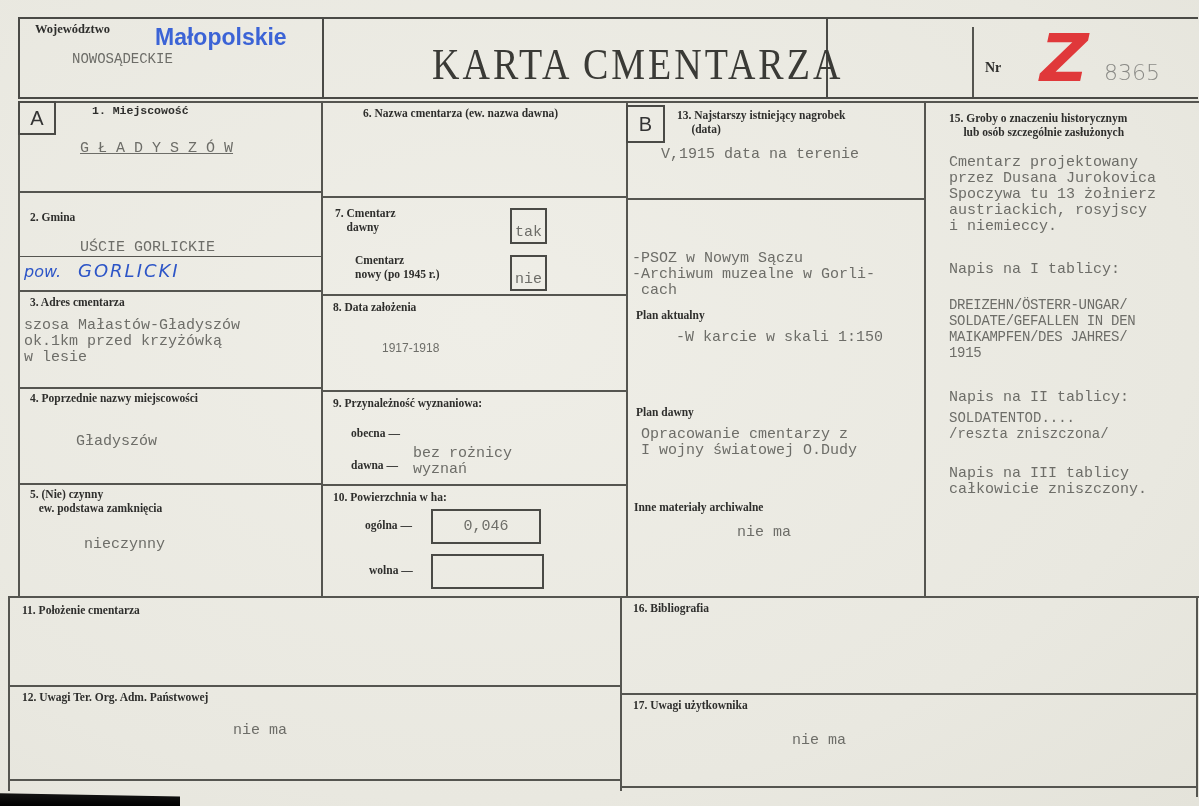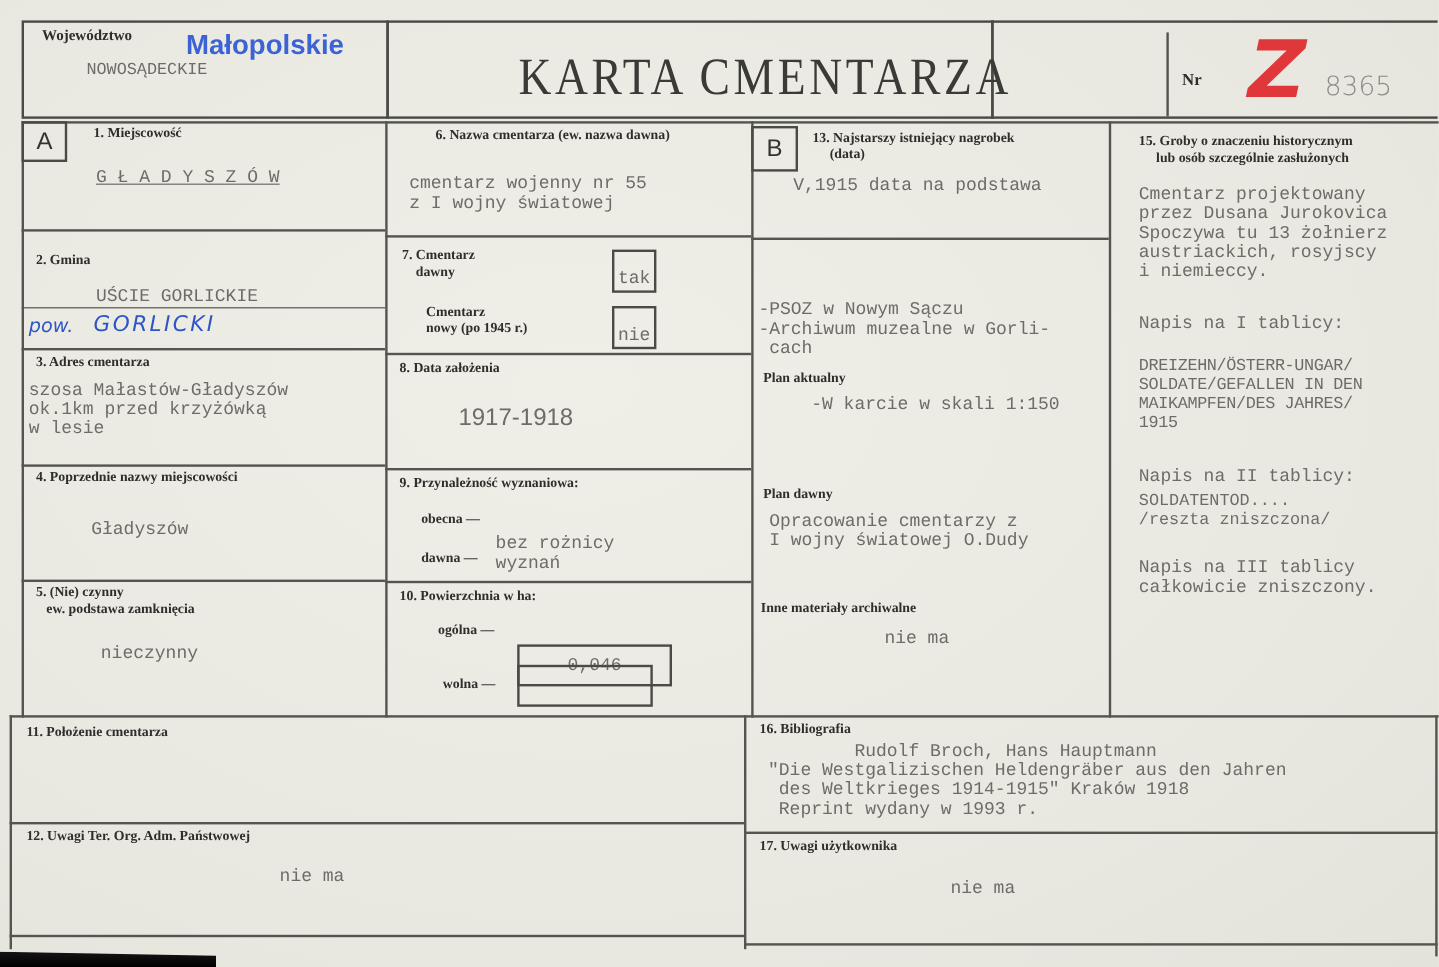--- a/index.html
+++ b/index.html
@@ -124,21 +124,21 @@
   <span class="red-z" style="left:1040px;top:20px;">Z</span>
   <span class="pencil" style="left:1104px;top:60px;">8365</span>
 
   <div class="vl" style="left:18px;top:101px;height:497px;"></div>
   <div class="vl" style="left:321px;top:101px;height:497px;"></div>
   <div class="vl" style="left:626px;top:101px;height:497px;"></div>
   <div class="vl" style="left:924px;top:101px;height:497px;"></div>
   <div class="hl" style="left:18px;top:101px;width:1181px;"></div>
 
   <div class="letter-box" style="left:18px;top:101px;width:38px;height:34px;">A</div>
-  <span class="lbl" style="left:78px;top:104px;">1. Miejscowość</span>
+  <span class="lbl" style="left:92px;top:104px;font-family:Liberation Mono, monospace;">1. Miejscowość</span>
   <span class="type" style="left:80px;top:141px;text-decoration:underline;font-size:15px;">G Ł A D Y S Z Ó W</span>
 
   <div class="hl" style="left:18px;top:191px;width:303px;"></div>
   <span class="lbl" style="left:30px;top:210px;">2. Gmina</span>
   <span class="type" style="left:80px;top:240px;">UŚCIE GORLICKIE</span>
   <div class="hl" style="left:18px;top:256px;width:303px;height:1px;"></div>
   <span class="hand-blue" style="left:24px;top:262px;font-size:16px;">pow.</span>
   <span class="hand-blue" style="left:78px;top:260px;font-size:18px;letter-spacing:2px;">GORLICKI</span>
 
   <div class="hl" style="left:18px;top:290px;width:303px;"></div>
@@ -150,53 +150,51 @@
   <div class="hl" style="left:18px;top:387px;width:303px;"></div>
   <span class="lbl" style="left:30px;top:391px;">4. Poprzednie nazwy miejscowości</span>
   <span class="type" style="left:76px;top:434px;">Gładyszów</span>
 
   <div class="hl" style="left:18px;top:483px;width:303px;"></div>
   <span class="lbl" style="left:30px;top:487px;">5. (Nie) czynny
    ew. podstawa zamknięcia</span>
   <span class="type" style="left:84px;top:537px;">nieczynny</span>
 
   <span class="lbl" style="left:335px;top:106px;margin-left:28px;">6. Nazwa cmentarza (ew. nazwa dawna)</span>
-  <span class="type" style="left:341px;top:146px;">cmentarz wojenny nr 55
-z I wojny światowej</span>
 
   <div class="hl" style="left:321px;top:196px;width:305px;"></div>
   <span class="lbl" style="left:335px;top:206px;">7. Cmentarz
     dawny</span>
   <div class="check-box" style="left:510px;top:208px;width:37px;height:36px;">tak</div>
   <span class="lbl" style="left:355px;top:253px;">Cmentarz
 nowy (po 1945 r.)</span>
   <div class="check-box" style="left:510px;top:255px;width:37px;height:36px;">nie</div>
 
   <div class="hl" style="left:321px;top:294px;width:305px;"></div>
   <span class="lbl" style="left:333px;top:300px;">8. Data założenia</span>
-  <span class="type" style="left:382px;top:340px;font-family:'Liberation Sans',sans-serif;font-size:20px;">1917-1918</span>
+  <span class="type" style="left:382px;top:340px;font-family:'Liberation Sans',sans-serif;font-size:12px;">1917-1918</span>
 
   <div class="hl" style="left:321px;top:390px;width:305px;"></div>
   <span class="lbl" style="left:333px;top:396px;">9. Przynależność wyznaniowa:</span>
   <span class="lbl" style="left:351px;top:426px;">obecna —</span>
   <span class="lbl" style="left:351px;top:458px;">dawna —</span>
   <span class="type" style="left:413px;top:446px;">bez rożnicy
 wyznań</span>
 
   <div class="hl" style="left:321px;top:484px;width:305px;"></div>
   <span class="lbl" style="left:333px;top:490px;">10. Powierzchnia w ha:</span>
   <span class="lbl" style="left:365px;top:518px;">ogólna —</span>
-  <div class="area-box" style="left:431px;top:537px;width:129px;height:35px;">0,046</div>
+  <div class="area-box" style="left:431px;top:509px;width:110px;height:35px;">0,046</div>
   <span class="lbl" style="left:369px;top:563px;">wolna —</span>
   <div class="area-box" style="left:431px;top:554px;width:113px;height:35px;"></div>
 
   <div class="letter-box" style="left:626px;top:105px;width:39px;height:38px;">B</div>
   <span class="lbl" style="left:677px;top:108px;">13. Najstarszy istniejący nagrobek
      (data)</span>
-  <span class="type" style="left:661px;top:147px;">V,1915 data na podstawa</span>
+  <span class="type" style="left:661px;top:147px;">V,1915 data na terenie</span>
 
   <div class="hl" style="left:626px;top:198px;width:298px;"></div>
   <span class="type" style="left:632px;top:251px;">-PSOZ w Nowym Sączu
 -Archiwum muzealne w Gorli-
  cach</span>
   <span class="lbl" style="left:636px;top:308px;">Plan aktualny</span>
   <span class="type" style="left:629px;top:330px;margin-left:47px;">-W karcie w skali 1:150</span>
   <span class="lbl" style="left:636px;top:405px;">Plan dawny</span>
   <span class="type" style="left:641px;top:427px;">Opracowanie cmentarzy z
 I wojny światowej O.Dudy</span>
@@ -228,23 +226,19 @@
   <div class="hl" style="left:8px;top:779px;width:612px;"></div>
   <div class="hl" style="left:620px;top:786px;width:578px;"></div>
 
   <span class="lbl" style="left:22px;top:603px;">11. Położenie cmentarza</span>
 
   <div class="hl" style="left:8px;top:685px;width:612px;"></div>
   <span class="lbl" style="left:22px;top:690px;text-align:right;">12. Uwagi Ter. Org. Adm. Państwowej</span>
   <span class="type" style="left:233px;top:723px;">nie ma</span>
 
   <span class="lbl" style="left:633px;top:601px;">16. Bibliografia</span>
-  <span class="type" style="left:640px;top:619px;">        Rudolf Broch, Hans Hauptmann
-"Die Westgalizischen Heldengräber aus den Jahren
- des Weltkrieges 1914-1915" Kraków 1918
- Reprint wydany w 1993 r.</span>
 
   <div class="hl" style="left:620px;top:693px;width:578px;"></div>
   <span class="lbl" style="left:633px;top:698px;">17. Uwagi użytkownika</span>
   <span class="type" style="left:792px;top:733px;">nie ma</span>
 
   <div class="shadow-bottom"></div>
 </div>
 
 </body></html>

